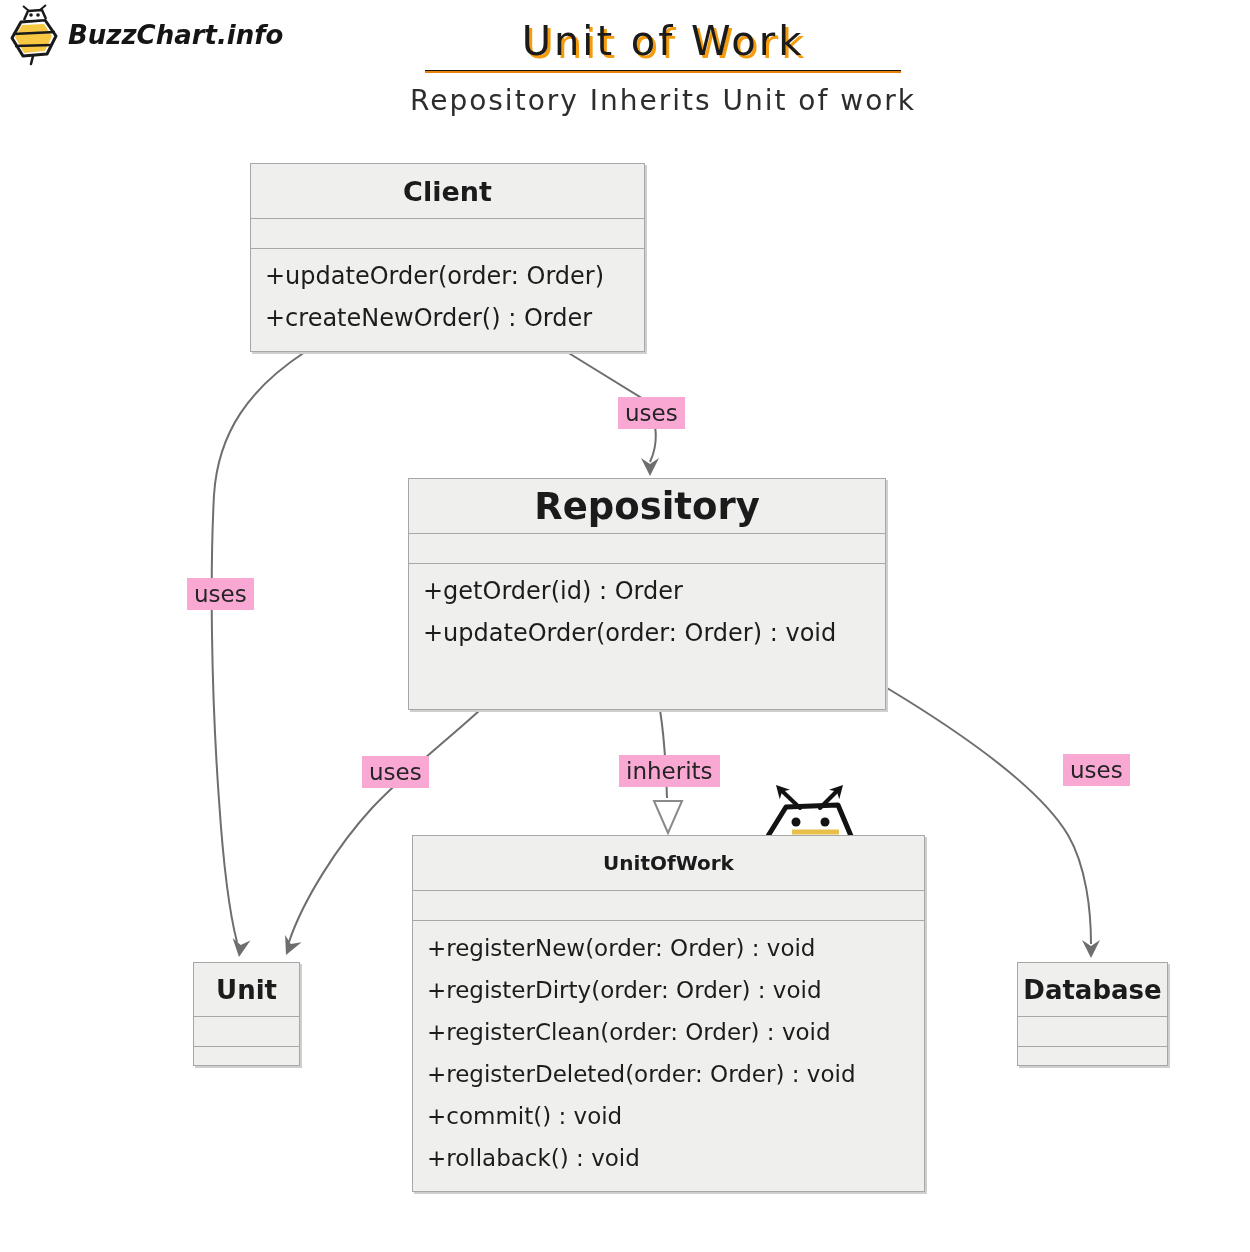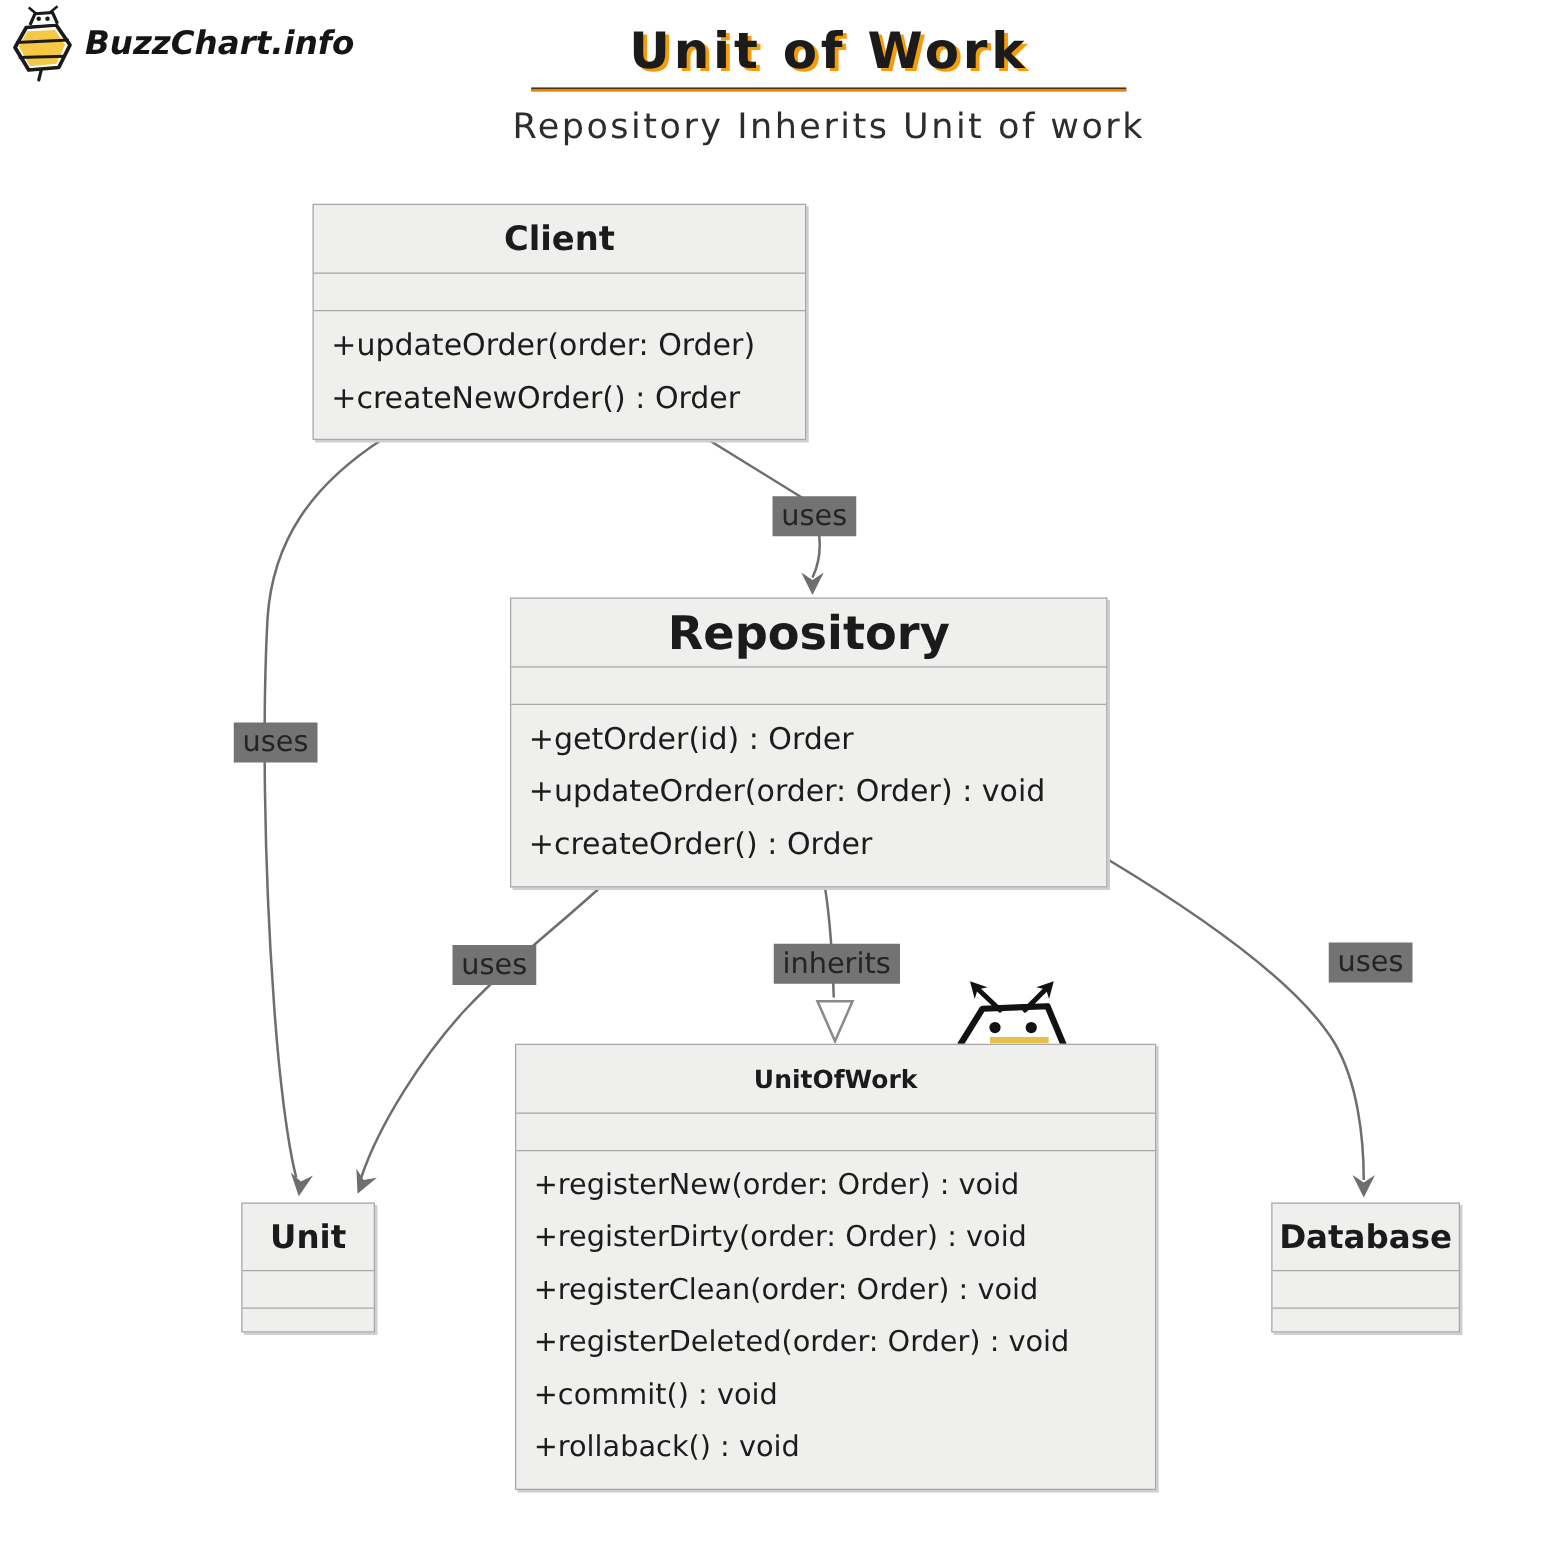--- a/index.html
+++ b/index.html
@@ -12,21 +12,21 @@
   }
 
   
   .logo-wrap { position:absolute; left:6px; top:4px; display:flex; align-items:center; gap:4px; }
   .logo-text {
     font-size:26px; font-weight:bold; font-style:italic;
     color:#151515; letter-spacing:0px;
   }
   .title {
     position:absolute; left:400px; top:18px; width:526px;
-    text-align:center; font-size:40px; font-weight:bold; color:#1b1b1b;
+    text-align:center; font-size:40px; font-weight:normal; color:#1b1b1b;
     letter-spacing:3px;
     text-shadow:3px 3px 0 #f59b0c;
   }
   .title-underline {
     position:absolute; left:425px; top:70px; width:476px; height:3px;
     background:#1c140a; border-bottom:2px solid #e8820c;
   }
   .subtitle {
     position:absolute; left:350px; top:84px; width:626px;
     text-align:center; font-size:28px; color:#2d2d2d; letter-spacing:2px;
@@ -71,21 +71,21 @@
   #box-order .class-header    { height:54px; font-size:26px; }
   #box-order .class-attrs     { height:30px; }
 
   #box-database    { left:1017px; top:962px; width:151px; height:104px; }
   #box-database .class-header { height:54px; font-size:26px; }
   #box-database .class-attrs  { height:30px; }
 
   
   .edge-label {
     position:absolute; z-index:3;
-    background:#737373; color:#242424;
+    background:#f9a8d4; color:#242424;
     font-size:23px; padding:2px 7px; line-height:28px;
   }
   #label-uses-client-repo { left:618px;  top:397px; }
   #label-uses-client-order{ left:187px;  top:578px; }
   #label-uses-repo-order  { left:362px;  top:756px; }
   #label-inherits         { left:619px;  top:755px; }
   #label-uses-repo-db     { left:1063px; top:754px; }
 
   
   #edge-layer { position:absolute; left:0; top:0; z-index:1; }
@@ -157,21 +157,20 @@
     <div class="method-line">+createNewOrder() : Order</div>
   </div>
 </div>
 
 <div id="box-repository" class="class-box">
   <div class="class-header">Repository</div>
   <div class="class-attrs"></div>
   <div class="class-methods">
     <div class="method-line">+getOrder(id) : Order</div>
     <div class="method-line">+updateOrder(order: Order) : void</div>
-    <div class="method-line">+createOrder() : Order</div>
   </div>
 </div>
 
 <div id="box-unitofwork" class="class-box">
   <div class="class-header">UnitOfWork</div>
   <div class="class-attrs"></div>
   <div class="class-methods">
     <div class="method-line">+registerNew(order: Order) : void</div>
     <div class="method-line">+registerDirty(order: Order) : void</div>
     <div class="method-line">+registerClean(order: Order) : void</div>

